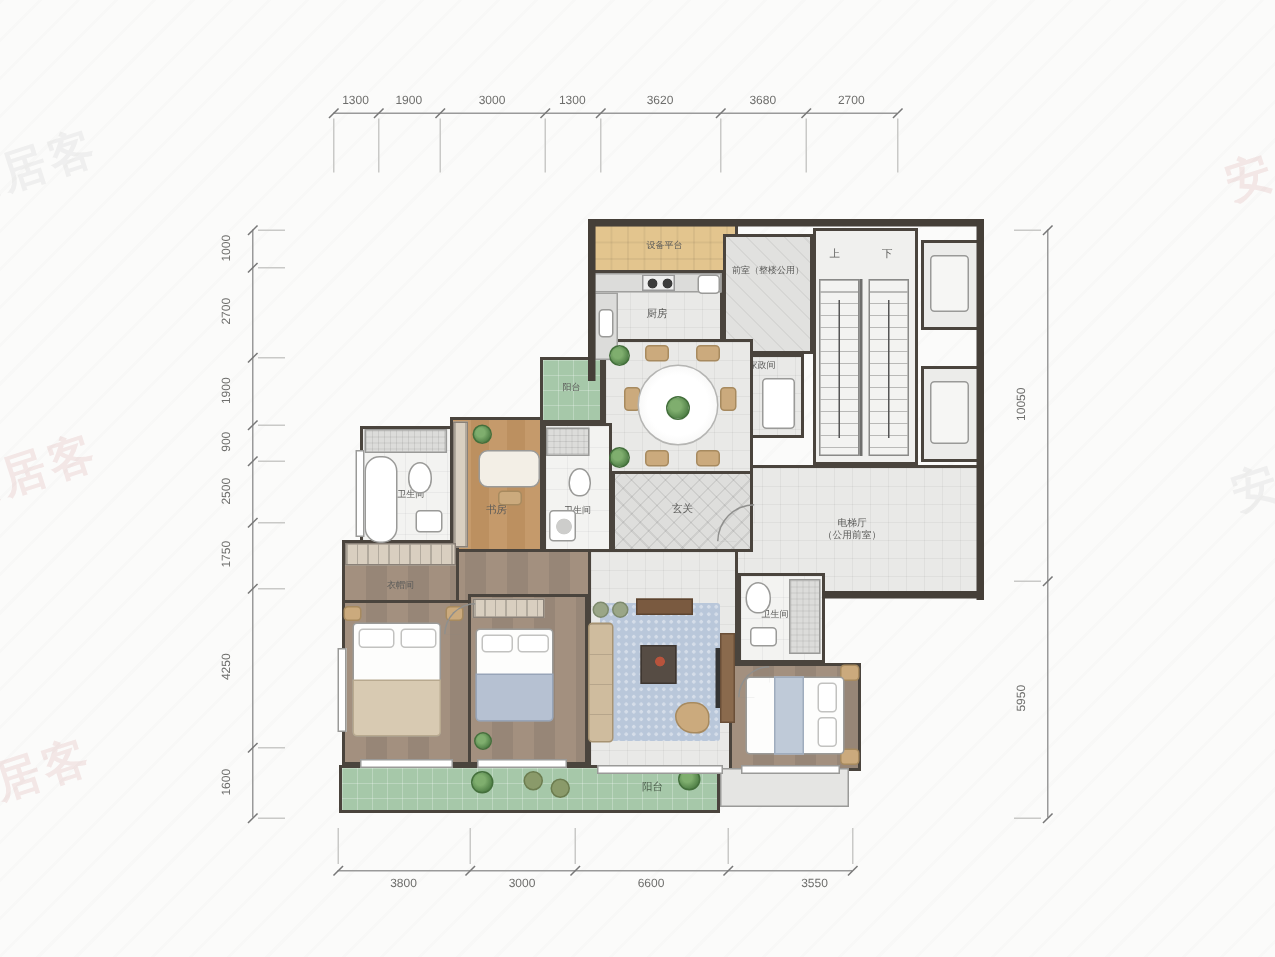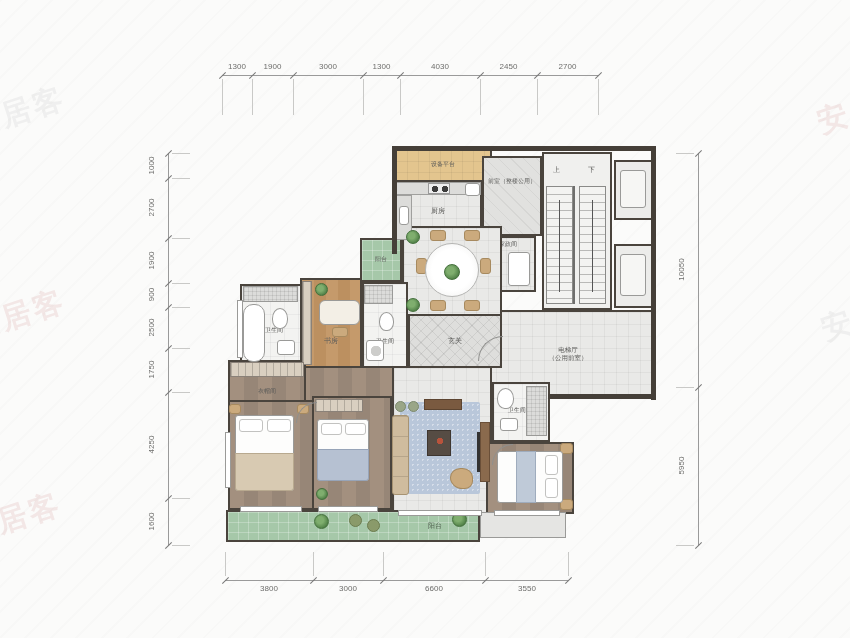--- a/index.html
+++ b/index.html
@@ -257,38 +257,38 @@
     <div class="dtick" style="left: 475.5px; top: 75px;"></div>
     <div class="dext" style="left: 480px; top: 79px; width: 1px; height: 36px;"></div>
     <div class="dtick" style="left: 532.5px; top: 75px;"></div>
     <div class="dext" style="left: 537px; top: 79px; width: 1px; height: 36px;"></div>
     <div class="dtick" style="left: 593.5px; top: 75px;"></div>
     <div class="dext" style="left: 598px; top: 79px; width: 1px; height: 36px;"></div>
     <span class="dl" style="left: 220px; top: 62px;">1300</span>
     <span class="dl" style="left: 255.5px; top: 62px;">1900</span>
     <span class="dl" style="left: 311px; top: 62px;">3000</span>
     <span class="dl" style="left: 364.5px; top: 62px;">1300</span>
-    <span class="dl" style="left: 423px; top: 62px;">4030</span>
-    <span class="dl" style="left: 491.5px; top: 62px;">2450</span>
+    <span class="dl" style="left: 423px; top: 62px;">3620</span>
+    <span class="dl" style="left: 491.5px; top: 62px;">3680</span>
     <span class="dl" style="left: 550.5px; top: 62px;">2700</span>
     <div class="dline" style="left: 225px; top: 580px; width: 343px; height: 1px;"></div>
     <div class="dtick" style="left: 220.5px; top: 580px;"></div>
     <div class="dext" style="left: 225px; top: 552px; width: 1px; height: 24px;"></div>
     <div class="dtick" style="left: 308.5px; top: 580px;"></div>
     <div class="dext" style="left: 313px; top: 552px; width: 1px; height: 24px;"></div>
     <div class="dtick" style="left: 378.5px; top: 580px;"></div>
     <div class="dext" style="left: 383px; top: 552px; width: 1px; height: 24px;"></div>
     <div class="dtick" style="left: 480.5px; top: 580px;"></div>
     <div class="dext" style="left: 485px; top: 552px; width: 1px; height: 24px;"></div>
     <div class="dtick" style="left: 563.5px; top: 580px;"></div>
     <div class="dext" style="left: 568px; top: 552px; width: 1px; height: 24px;"></div>
     <span class="dl" style="left: 252px; top: 584px;">3800</span>
     <span class="dl" style="left: 331px; top: 584px;">3000</span>
     <span class="dl" style="left: 417px; top: 584px;">6600</span>
-    <span class="dl" style="left: 510px; top: 584px;">3550</span>
+    <span class="dl" style="left: 526px; top: 584px;">3550</span>
     <div class="dline" style="left: 168px; top: 153px; width: 1px; height: 392px;"></div>
     <div class="dtick" style="left: 163.5px; top: 153px;"></div>
     <div class="dext" style="left: 172px; top: 153px; width: 18px; height: 1px;"></div>
     <div class="dtick" style="left: 163.5px; top: 178px;"></div>
     <div class="dext" style="left: 172px; top: 178px; width: 18px; height: 1px;"></div>
     <div class="dtick" style="left: 163.5px; top: 238px;"></div>
     <div class="dext" style="left: 172px; top: 238px; width: 18px; height: 1px;"></div>
     <div class="dtick" style="left: 163.5px; top: 283px;"></div>
     <div class="dext" style="left: 172px; top: 283px; width: 18px; height: 1px;"></div>
     <div class="dtick" style="left: 163.5px; top: 307px;"></div>

